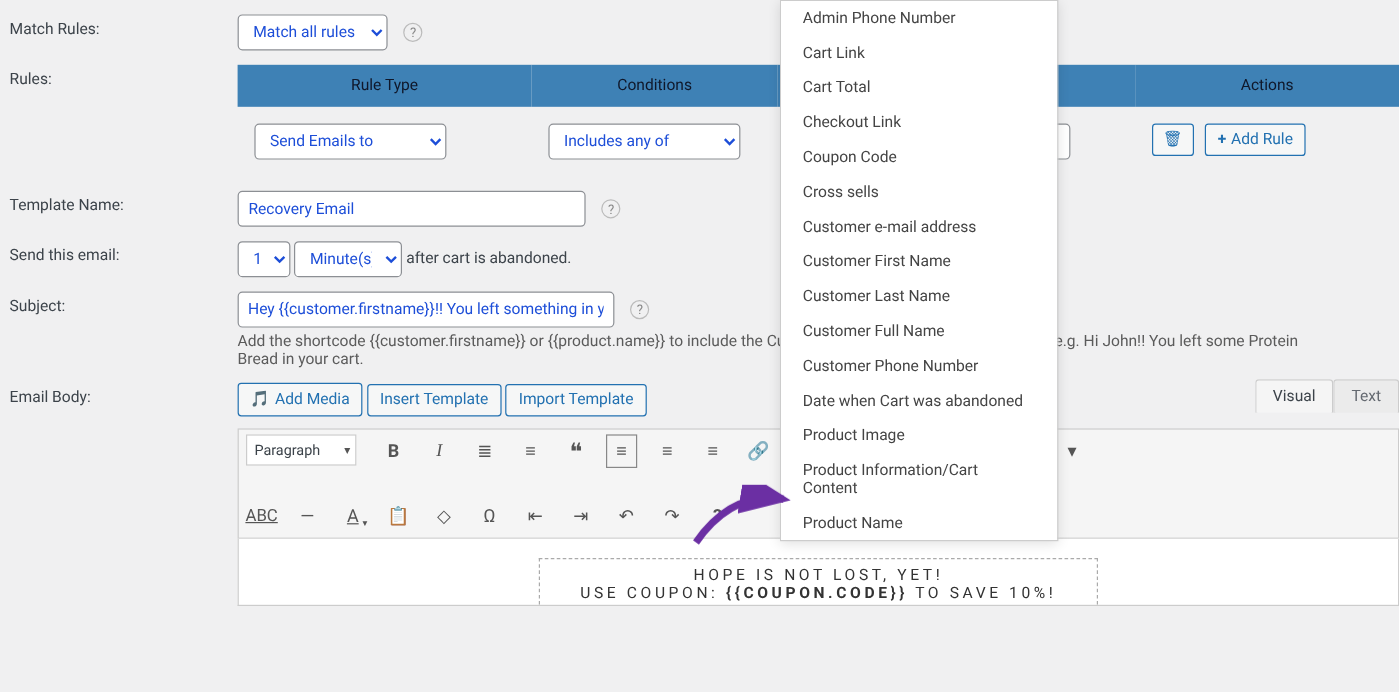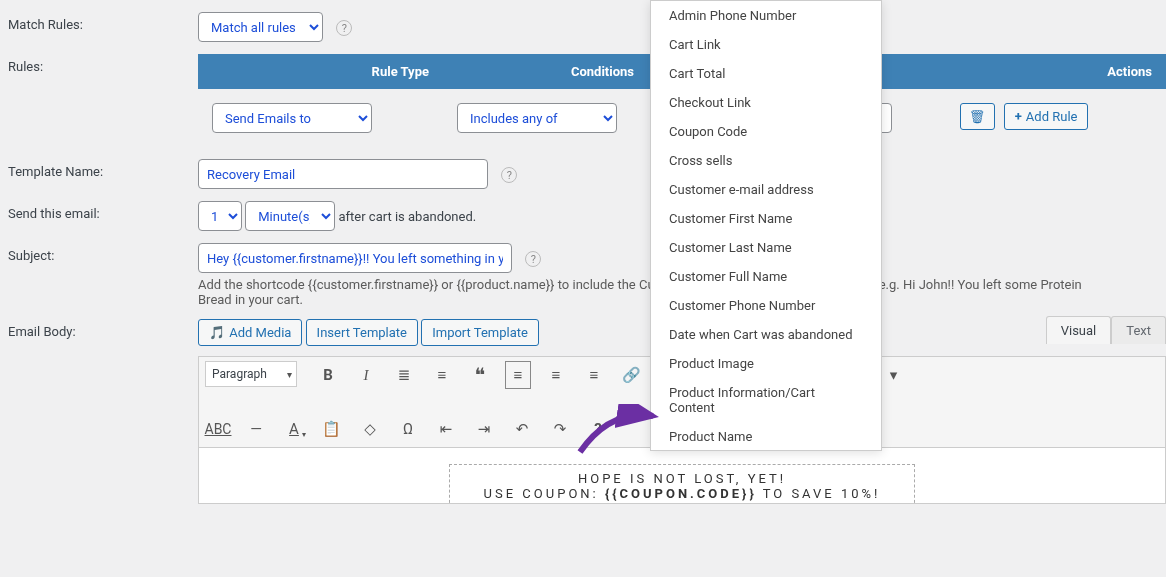--- a/index.html
+++ b/index.html
@@ -4,21 +4,21 @@
 <style>
 *{box-sizing:border-box;font-family:-apple-system,BlinkMacSystemFont,"Segoe UI",Roboto,sans-serif}
 body{margin:0;background:#f0f0f1;color:#3c434a;font-size:13px;width:1166px;height:577px;overflow:hidden;position:relative}
 .form{padding:0 0 0 8px}
 .row{display:flex;align-items:flex-start;margin:12px 0}
 .lbl{width:190px;padding-top:5px}
 .ctrl{flex:1}
 select,input[type=text]{border:1px solid #8c8f94;border-radius:4px;padding:4px 8px;background:#fff;font-size:13px;color:#1d4ed8;height:30px}
 .help{display:inline-flex;align-items:center;justify-content:center;width:16px;height:16px;border:1px solid #bbb;border-radius:50%;color:#888;font-size:11px;margin-left:10px}
 .tbl{border-collapse:collapse;width:100%;table-layout:fixed}
-.tbl th{background:#3e81b5;color:#ffffff;text-align:right;padding:10px 14px;font-weight:700}
+.tbl th{background:#3e81b5;color:#0f172a;text-align:center;padding:10px 14px;font-weight:400}
 .tbl td{padding:14px;vertical-align:top;border-bottom:none}
 .btn{display:inline-flex;align-items:center;border:1px solid #2271b1;color:#2271b1;background:#f6f7f7;border-radius:3px;padding:5px 10px;font-size:13px;cursor:pointer}
 .btn .plus{color:#2271b1;font-weight:700;margin-right:4px}
 .iconbtn{border:1px solid #2271b1;border-radius:3px;padding:5px 8px;color:#2271b1;background:#f6f7f7}
 .hint{color:#5b5b5b;margin-top:4px;width:920px}
 .tabs{float:right;display:flex;margin-top:-3px}
 .tabs div{padding:6px 14px;border:1px solid #ccc;border-bottom:none;border-top-left-radius:3px;border-top-right-radius:3px;background:#ebebeb;color:#646970;cursor:pointer}
 .tabs div.active{background:#f5f5f5;color:#3c434a}
 .toolbar{border:1px solid #ccc;background:#f5f5f5;padding:4px 6px;display:flex;flex-wrap:wrap;gap:12px;width:968px}
 .tb{display:inline-flex;align-items:center;justify-content:center;width:26px;height:28px;color:#555;cursor:pointer;font-size:15px}

